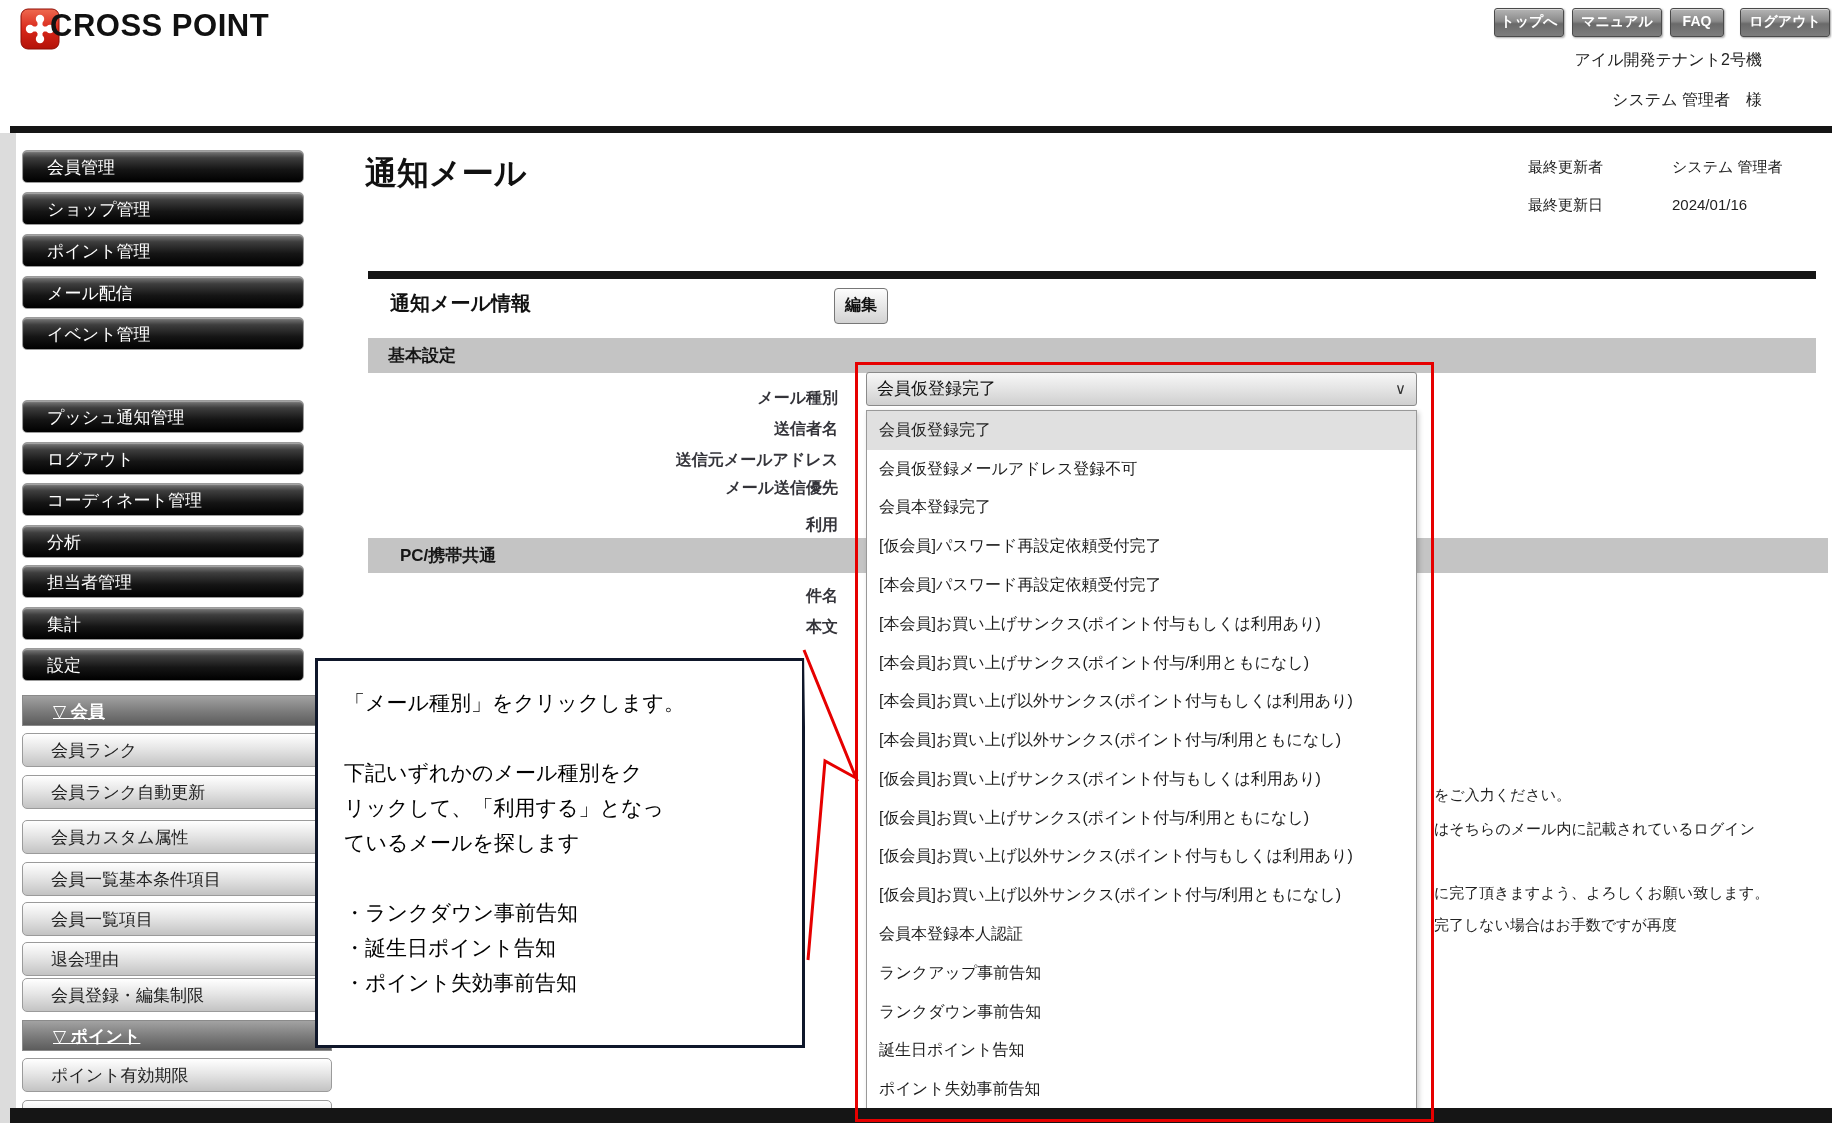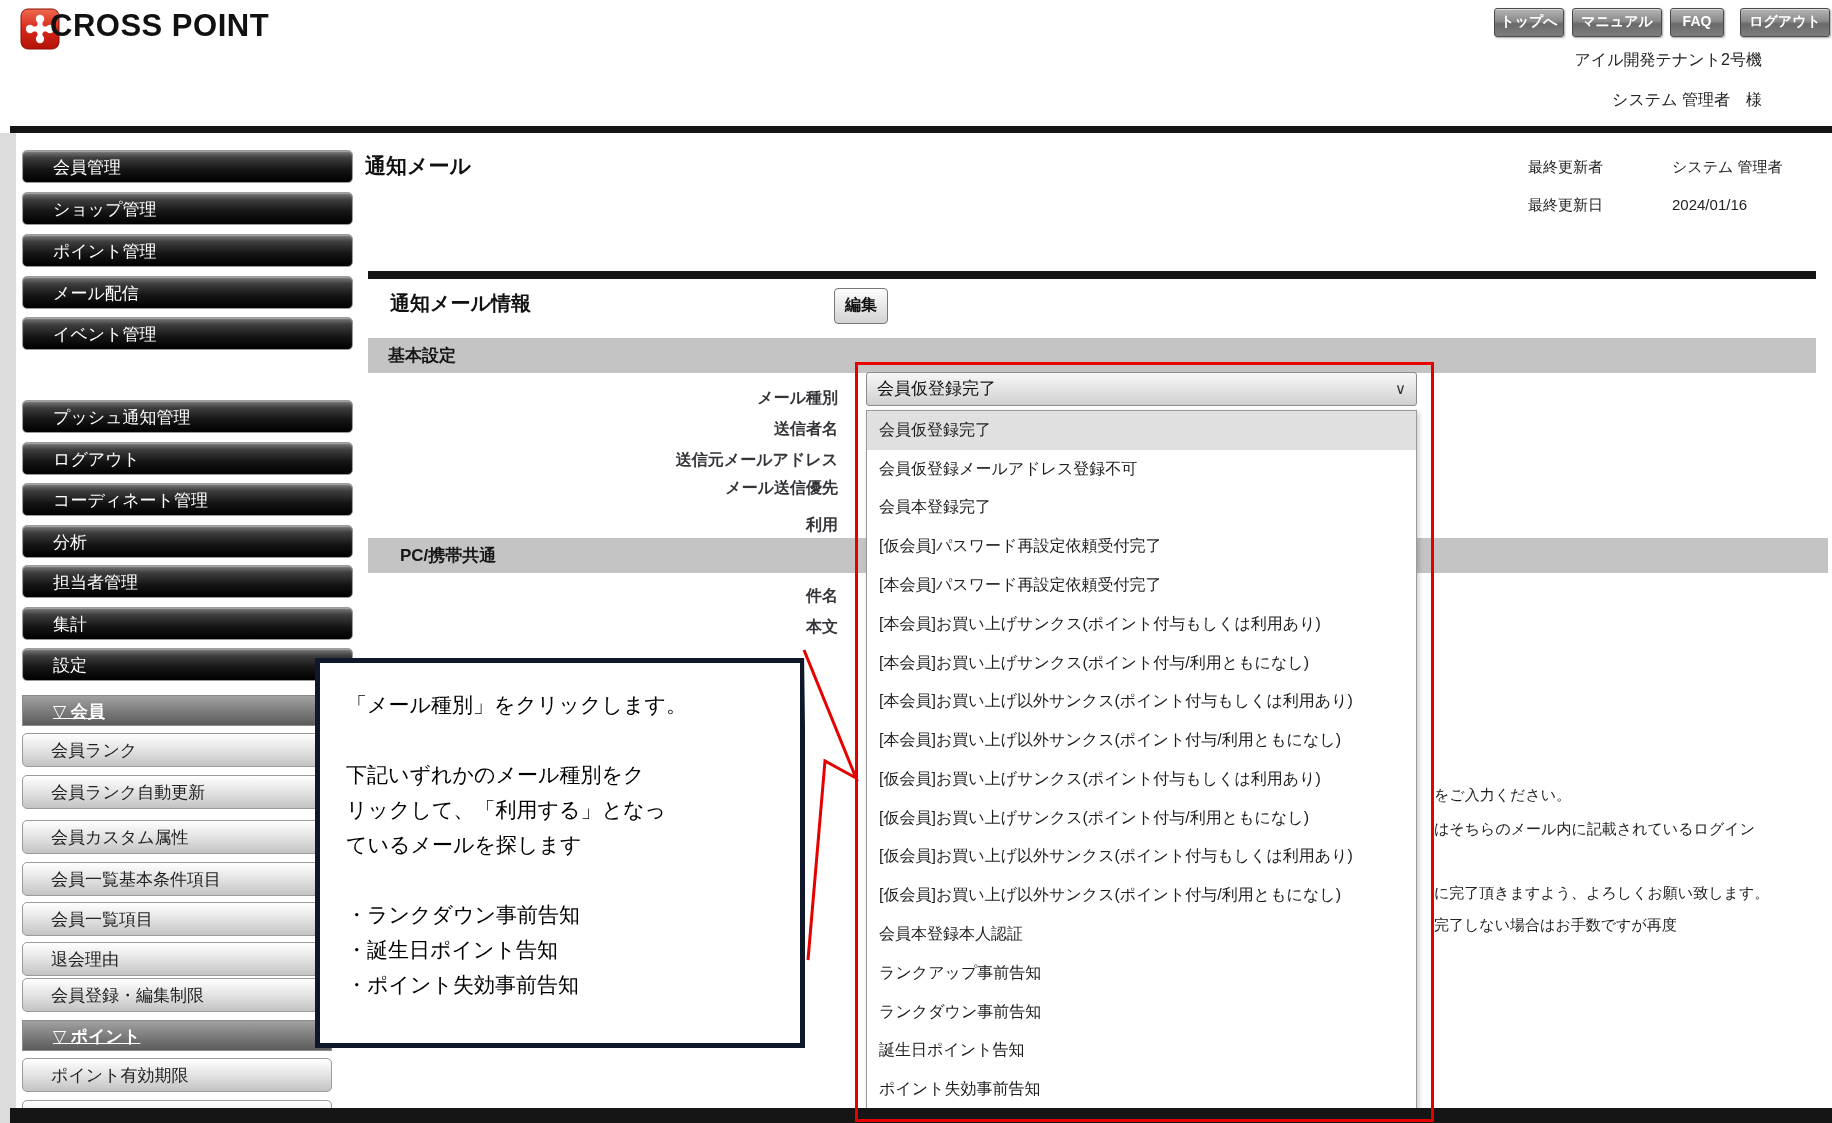--- a/index.html
+++ b/index.html
@@ -13,35 +13,35 @@
     border:1px solid #4a4a4a;border-radius:3px;color:#fff;font-weight:bold;font-size:14px;
     box-shadow:inset 0 1px 0 rgba(255,255,255,.5), 1px 1px 2px rgba(0,0,0,.35);cursor:pointer;}
   .hdr-right{position:absolute;width:430px;text-align:right;font-size:16px;color:#222;}
   .logo-text{position:absolute;left:50px;top:8px;font-size:31px;font-weight:bold;letter-spacing:.5px;color:#111;}
 
   .topbar{position:absolute;left:10px;top:126px;width:1822px;height:7px;background:#151515;z-index:1;}
   .bottombar{position:absolute;left:10px;top:1108px;width:1822px;height:15px;background:#151515;z-index:4;}
   .leftedge{position:absolute;left:0;top:133px;width:16px;height:990px;background:#dcdcdc;}
 
   
-  .sb-dark{position:absolute;left:22px;width:331px;height:33px;line-height:33px;
+  .sb-dark{position:absolute;left:22px;width:282px;height:33px;line-height:33px;
     background:linear-gradient(180deg,#7d7d7d 0%,#3e3e3e 22%,#151515 60%,#000 100%);
-    border:1px solid #9b9b9b;border-radius:5px;color:#fff;font-size:17px;padding-left:30px;
+    border:1px solid #9b9b9b;border-radius:5px;color:#fff;font-size:17px;padding-left:24px;
     box-sizing:border-box;box-shadow:inset 0 1px 1px rgba(255,255,255,.35);cursor:pointer;}
   .sb-light{position:absolute;left:22px;width:310px;height:34px;line-height:34px;
     background:linear-gradient(180deg,#ffffff 0%,#e6e6e6 45%,#c3c3c3 100%);
     border:1px solid #9b9b9b;border-radius:5px;color:#222;font-size:17px;padding-left:28px;
     box-sizing:border-box;cursor:pointer;}
   .sb-sec{position:absolute;left:22px;width:310px;height:31px;line-height:31px;
     background:linear-gradient(180deg,#a2a2a2 0%,#7a7a7a 55%,#5c5c5c 100%);
     border:1px solid #8a8a8a;color:#fff;font-size:17px;font-weight:bold;padding-left:30px;
     box-sizing:border-box;text-decoration:underline;cursor:pointer;}
 
   
-  .page-title{position:absolute;left:365px;top:152px;font-size:21px;font-weight:bold;color:#111;font-family:Liberation Serif, serif;}
+  .page-title{position:absolute;left:365px;top:152px;font-size:32px;font-weight:bold;color:#111;font-family:Liberation Serif, serif;}
   .meta-label{position:absolute;font-size:15px;color:#222;}
   .meta-value{position:absolute;font-size:15px;color:#222;}
   .cbox-bar{position:absolute;left:368px;top:271px;width:1448px;height:8px;background:#151515;z-index:1;}
   .sec-heading{position:absolute;left:390px;top:290px;font-size:20px;font-weight:bold;color:#111;}
   .edit-btn{position:absolute;left:834px;top:288px;width:52px;height:34px;
     background:linear-gradient(180deg,#fdfdfd,#e8e8e8 50%,#d2d2d2);border:1px solid #777;
     border-radius:4px;font-size:16px;font-weight:bold;color:#111;text-align:center;line-height:32px;cursor:pointer;z-index:1;}
   .group-bar{position:absolute;left:368px;width:1448px;height:35px;background:#c4c4c4;z-index:1;}
   .group-bar span{margin-left:20px;font-size:17px;font-weight:bold;color:#161616;line-height:35px;display:inline-block;}
   .fld{position:absolute;left:490px;width:348px;text-align:right;font-size:16px;font-weight:bold;color:#34343a;z-index:2;}
@@ -54,21 +54,21 @@
   .dd-chevron{position:absolute;right:10px;top:0;font-size:15px;color:#333;line-height:32px;}
   .dd-list{position:absolute;left:866px;top:410px;width:551px;height:700px;box-sizing:border-box;
     background:#fff;border:1px solid #999;box-shadow:2px 2px 5px rgba(0,0,0,.2);z-index:3;
     display:flex;flex-direction:column;}
   .dd-item{flex:1;display:flex;align-items:center;padding-left:12px;font-size:16px;color:#1c1c1c;cursor:pointer;white-space:nowrap;}
   .dd-item.selected{background:#e0e0e0;}
 
   
   .red-box{position:absolute;left:855px;top:362px;width:573px;height:754px;border:3px solid #e60000;z-index:5;pointer-events:none;}
   .callout{position:absolute;left:315px;top:658px;width:490px;height:390px;background:#fff;
-    border:5px solid #0f172a;box-sizing:border-box;z-index:6;}
+    border:3px solid #0f172a;box-sizing:border-box;z-index:6;}
   .co-inner{padding:24px 10px 0 26px;}
   .co-line{min-height:35px;line-height:35px;font-size:21px;color:#000;white-space:nowrap;}
   .tail{position:absolute;left:798px;top:628px;z-index:7;pointer-events:none;}
 </style>
 </head>
 <body>
 
 <div class="screen">
 
   <div class="abs" style="left:20px;top:8px;width:40px;height:42px;">

